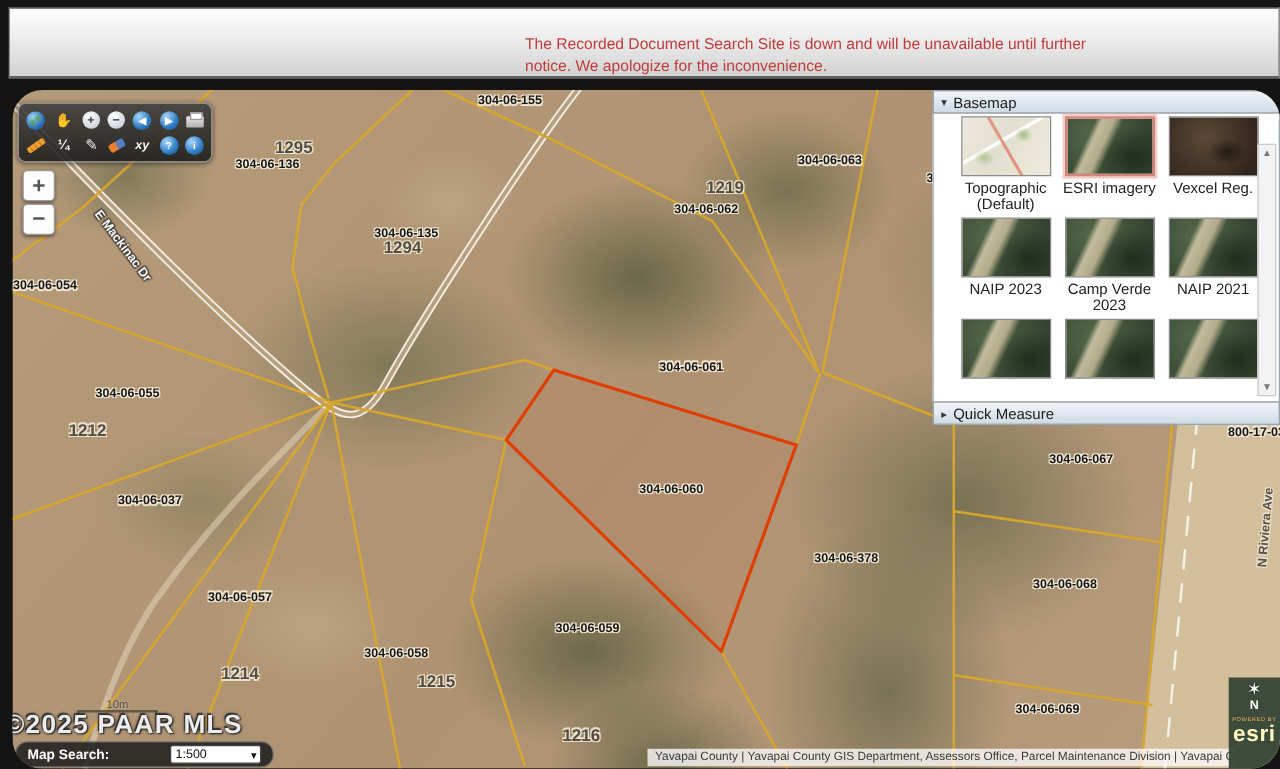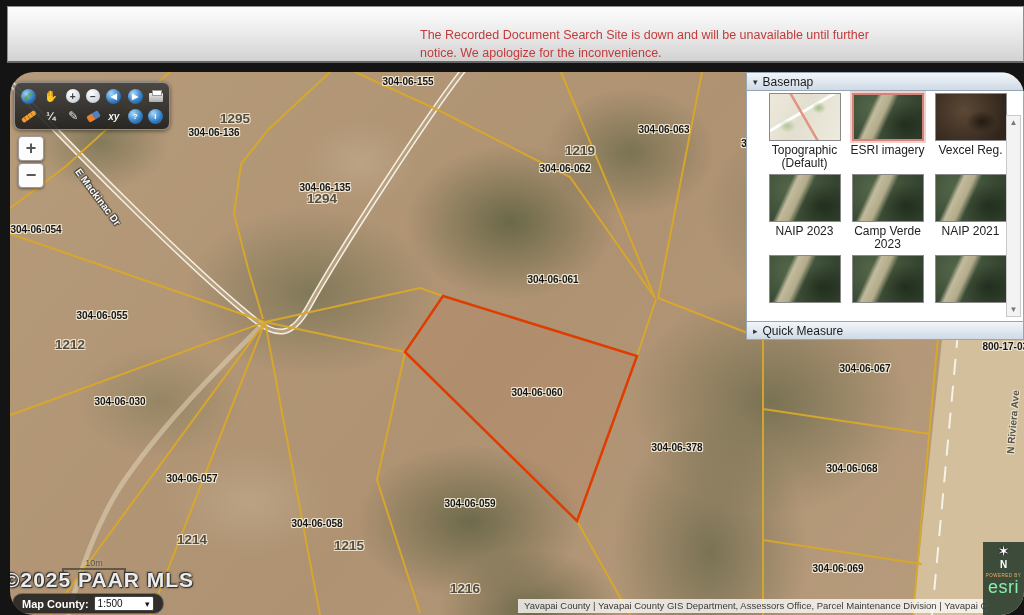--- a/index.html
+++ b/index.html
@@ -105,31 +105,31 @@
 
   
   .scalebar { position:absolute; left:52px; top:486px; width:64px; opacity:.8; }
   .scalebar .lbl { font-size:9px; color:#3f3b34; text-align:center; text-shadow:0 0 2px #d8cdb4; }
   .scalebar .bar { height:6px; border:2px solid #4e483e; border-bottom:none; }
   .copyright { position:absolute; left:-6px; top:496px; font-size:21px; font-weight:bold; color:#ececec; letter-spacing:1px;
     text-shadow:0 0 3px #222, 1px 1px 1px #333, -1px -1px 1px #333; }
   .scale-ctl { position:absolute; left:2px; top:521px; height:21px; border-radius:10px;
     background:rgba(32,32,32,.88); border:1px solid #6e6e6e; display:flex; align-items:center; gap:5px; padding:0 9px; }
   .scale-ctl .lab { color:#fff; font-size:11px; font-weight:bold; }
-  .ms-select { background:#fff; border:1px solid #444; border-radius:2px; width:60px; height:15px;
-    display:flex; align-items:center; justify-content:space-between; padding:0 3px; font-size:10px; color:#111; cursor:pointer; }
+  .ms-select { background:#fff; border:1px solid #444; border-radius:2px; width:73px; height:15px;
+    display:flex; align-items:center; justify-content:space-between; padding:0 3px; font-size:10px; color:#111; cursor:pointer;margin-left:44px; }
   .ms-select .ms-arrow { font-size:9px; color:#111; }
   .attribution { position:absolute; left:508px; top:527px; width:470px; height:14px; background:rgba(252,252,252,.78);
     font-size:9.5px; color:#3a3a3a; white-space:nowrap; overflow:hidden; padding:1px 6px; }
   .esri-box { position:absolute; left:973px; top:470px; width:41px; height:73px; background:rgba(48,66,50,.92);
     display:flex; flex-direction:column; align-items:center; overflow:hidden; }
   .esri-box .star { color:#fff; font-size:14px; line-height:16px; margin-top:1px; text-shadow:0 0 2px #000; }
   .esri-box .north { color:#fff; font-size:10px; font-weight:bold; line-height:11px; }
   .esri-box .pb { color:#f0b060; font-size:4.5px; letter-spacing:.5px; margin-top:3px; }
-  .esri-box .brand { color:#86efac; font-size:18px; font-weight:normal; line-height:19px; letter-spacing:.5px; }
+  .esri-box .brand { color:#fef9c3; font-size:18px; font-weight:bold; line-height:19px; letter-spacing:.5px; }
 </style>
 </head>
 <body>
 
 <div class="stage">
 
   <div class="app-header">
     <div class="app-warning">The Recorded Document Search Site is down and will be unavailable until further notice. We apologize for the inconvenience.</div>
   </div>
 
@@ -180,24 +180,24 @@
         <div class="plabel" style="left: 204px; top: 60px;">304-06-136</div>
         <div class="plabel" style="left: 315px; top: 115px;">304-06-135</div>
         <div class="plabel lot" style="left: 312px; top: 126px;">1294</div>
         <div class="plabel" style="left: 654px; top: 57px;">304-06-063</div>
         <div class="plabel lot" style="left: 570px; top: 78px;">1219</div>
         <div class="plabel" style="left: 555px; top: 96px;">304-06-062</div>
         <div class="plabel" style="left: 734px; top: 71px;">3</div>
         <div class="plabel" style="left: 26px; top: 157px;">304-06-054</div>
         <div class="plabel" style="left: 56px; top: 243px; margin-left: 36px;">304-06-055</div>
         <div class="plabel lot" style="left: 28px; top: 272px; margin-left: 32px;">1212</div>
-        <div class="plabel" style="left: 543px; top: 207px;">304-06-061</div>
+        <div class="plabel" style="left: 543px; top: 222px;">304-06-061</div>
         <div class="plabel" style="left: 527px; top: 320px;">304-06-060</div>
         <div class="plabel" style="left: 667px; top: 375px;">304-06-378</div>
-        <div class="plabel" style="left: 110px; top: 329px;">304-06-030</div>
+        <div class="plabel" style="left: 110px; top: 329px;">304-06-037</div>
         <div class="plabel" style="left: 182px; top: 406px;">304-06-057</div>
         <div class="plabel lot" style="left: 182px; top: 419px; margin-top: 48px;">1214</div>
         <div class="plabel" style="left: 460px; top: 431px;">304-06-059</div>
         <div class="plabel" style="left: 307px; top: 451px;">304-06-058</div>
         <div class="plabel lot" style="left: 339px; top: 473px;">1215</div>
         <div class="plabel lot" style="left: 455px; top: 516px;">1216</div>
         <div class="plabel" style="left: 855px; top: 296px;">304-06-067</div>
         <div class="plabel" style="left: 842px; top: 396px;">304-06-068</div>
         <div class="plabel" style="left: 828px; top: 496px;">304-06-069</div>
         <div class="plabel" style="left: 998px; top: 274px;">800-17-033</div>
@@ -232,21 +232,21 @@
       <div class="zbtn">+</div>
       <div class="zbtn">−</div>
     </div>
 
     <div class="scalebar">
       <div class="lbl">10m</div>
       <div class="bar"></div>
     </div>
     <div class="copyright">©2025 PAAR MLS</div>
     <div class="scale-ctl">
-      <span class="lab">Map County:</span>
+      <span class="lab">Map Search:</span>
       <div class="ms-select">
         <span>1:500</span>
         <span class="ms-arrow">▾</span>
       </div>
     </div>
     <div class="attribution">Yavapai County | Yavapai County GIS Department, Assessors Office, Parcel Maintenance Division | Yavapai County...</div>
     <div class="esri-box">
       <span class="star">✶</span>
       <span class="north">N</span>
       <span class="pb">POWERED BY</span>

